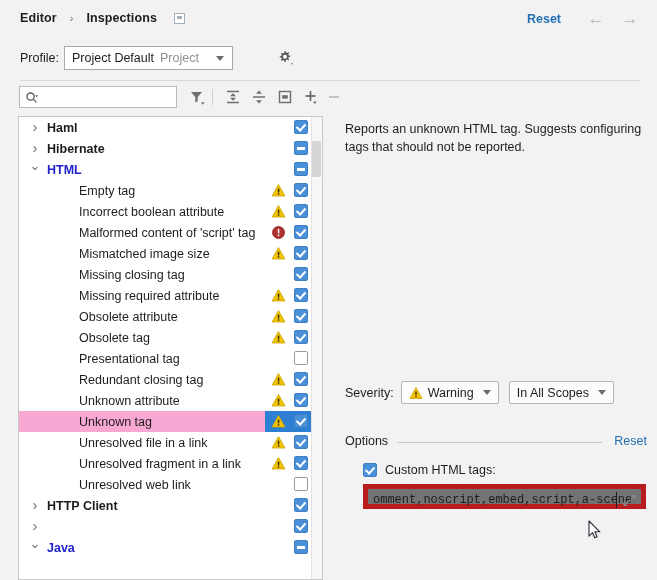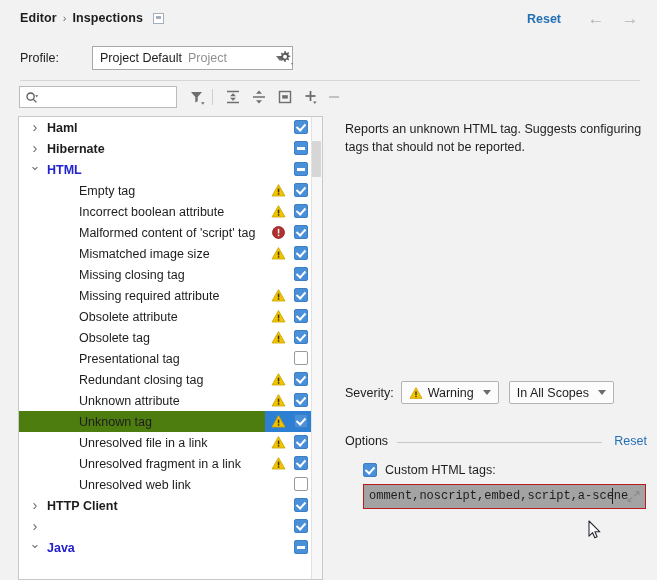--- a/index.html
+++ b/index.html
@@ -22,21 +22,21 @@
   .header {
     position: absolute;
     left: 0; top: 0;
     width: 657px; height: 38px;
   }
   .breadcrumb {
     position: absolute;
     left: 20px; top: 11px;
     display: flex;
     align-items: center;
-    gap: 5px;
+    gap: 12px;
   }
   .crumb {
     font-weight: bold;
     font-size: 12.5px;
     color: #1d1d1d;
     letter-spacing: 0.1px;
   }
   .crumb-sep {
     color: #6e6e6e;
     font-size: 11px;
@@ -85,28 +85,27 @@
   }
   .profile-label {
     position: absolute;
     left: 20px; top: 7px;
     font-size: 12.5px;
     color: #1d1d1d;
   }
   .profile-combo {
     position: absolute;
     left: 64px; top: 2px;
-    width: 201px; height: 24px;
+    width: 169px; height: 24px;
     background: #fff;
     border: 1px solid #a8a8a8;
     box-sizing: border-box;
     display: flex;
     align-items: center;
     cursor: default;
-    margin-left: 28px;
   }
   .profile-name {
     margin-left: 7px;
     font-size: 12.5px;
     color: #1d1d1d;
   }
   .profile-kind {
     margin-left: 6px;
     font-size: 12.5px;
     color: #909090;
@@ -186,21 +185,21 @@
     box-sizing: border-box;
     overflow: hidden;
   }
   .tree-row {
     position: relative;
     height: 21px;
     display: flex;
     align-items: center;
     box-sizing: border-box;
   }
-  .tree-row.selected { background: #4d7c0f; }
+  .tree-row.selected { background: #f9a8d4; }
   .chevron {
     position: absolute;
     width: 12px; height: 12px;
     color: #6e6e6e;
     font-size: 12px;
     line-height: 12px;
     text-align: center;
   }
   .chev-right::before { content: "\203A"; font-size: 15px; }
   .chev-down::before  { content: "\2304"; font-size: 13px; position: relative; top: -3px; }
@@ -366,22 +365,22 @@
     border: solid #ffffff;
     border-width: 0 2px 2px 0;
     transform: rotate(42deg);
   }
   .opt-label { font-size: 12.5px; color: #1d1d1d; }
 
   .tags-field {
     position: absolute;
     left: 363px; top: 484px;
     width: 283px; height: 25px;
-    background: #a3a3a3;
-    border: 1px solid #b91c1c;
+    background: #737373;
+    border: 5px solid #b91c1c;
     box-sizing: border-box;
   }
   .tags-text {
     position: absolute;
     left: 5px; top: 4px;
     font-family: "Liberation Mono", monospace;
     font-size: 12px;
     color: #1d1d1d;
     white-space: nowrap;
   }

